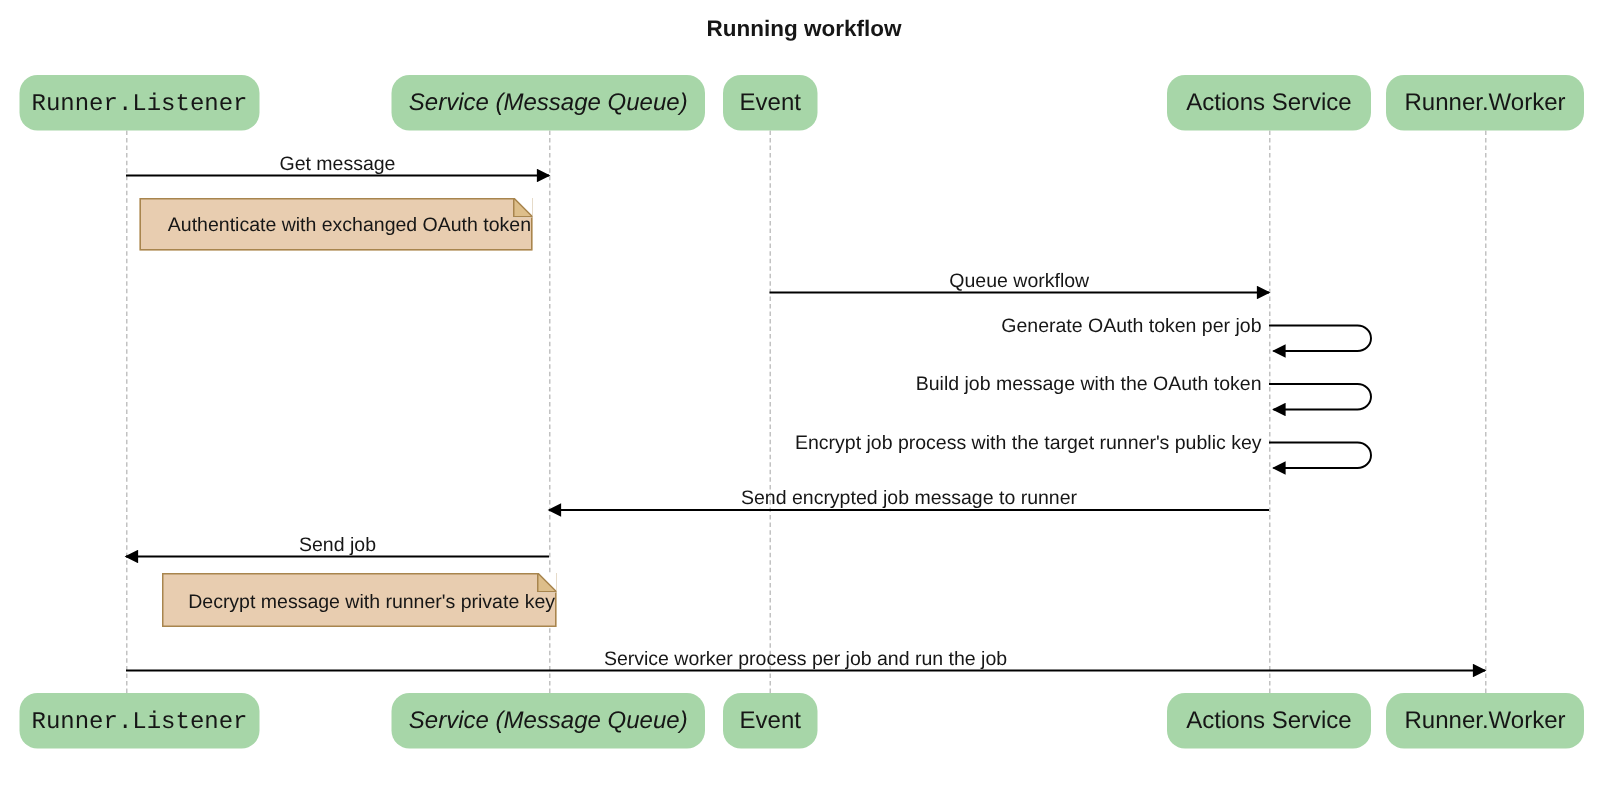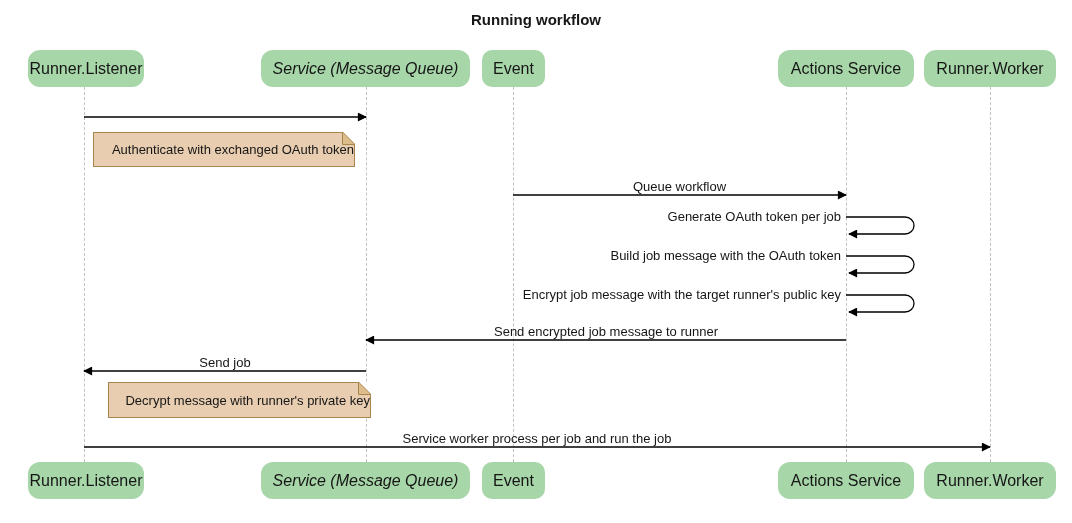--- a/index.html
+++ b/index.html
@@ -25,23 +25,23 @@
     height: 37px;
     background: var(--participant-fill, #a7d6a8);
     border-radius: 12px;
     display: flex;
     align-items: center;
     justify-content: center;
     font-size: 16px;
     white-space: nowrap;
   }
   .actor.bottom { top: 462px; }
-  .p0 { left: 28px;  width: 116px; }
+  .p0 { left: 13px;  width: 160px; font-family: Liberation Mono, monospace; }
   .p1 { left: 261px; width: 209px; font-style: italic; }
-  .p2 { left: 482px; width: 63px; border-radius: 10px;  }
+  .p2 { left: 482px; width: 63px;  }
   .p3 { left: 778px; width: 136px; }
   .p4 { left: 924px; width: 132px; }
 
   .lifeline {
     position: absolute;
     top: 87px;
     height: 375px;
     width: 0;
     border-left: 1px dashed var(--lifeline, #c2c2c2);
   }
@@ -127,24 +127,25 @@
     <line x1="84" y1="117" x2="366" y2="117" marker-end="url(#ah)"></line>
     <line x1="513" y1="195" x2="846" y2="195" marker-end="url(#ah)"></line>
     <path class="loop" d="M846,217 H905 A9,8.5 0 0 1 905,234 H849" marker-end="url(#ah)"></path>
     <path class="loop" d="M846,256 H905 A9,8.5 0 0 1 905,273 H849" marker-end="url(#ah)"></path>
     <path class="loop" d="M846,295 H905 A9,8.5 0 0 1 905,312 H849" marker-end="url(#ah)"></path>
     <line x1="846" y1="340" x2="366" y2="340" marker-end="url(#ah)"></line>
     <line x1="366" y1="371" x2="84" y2="371" marker-end="url(#ah)"></line>
     <line x1="84" y1="447" x2="990" y2="447" marker-end="url(#ah)"></line>
   </svg>
 
+  <div class="msg m0">Get message</div>
   <div class="msg m1">Queue workflow</div>
   <div class="msg m2">Generate OAuth token per job</div>
   <div class="msg m3">Build job message with the OAuth token</div>
-  <div class="msg m4">Encrypt job message with the target runner's public key</div>
+  <div class="msg m4">Encrypt job process with the target runner's public key</div>
   <div class="msg m5">Send encrypted job message to runner</div>
   <div class="msg m6">Send job</div>
   <div class="msg m7">Service worker process per job and run the job</div>
 
   <div class="note n0">
     <span>Authenticate with exchanged OAuth token</span>
     <span class="fold-cover"></span>
     <svg class="fold-svg" width="13" height="13" viewBox="0 0 13 13">
       <path d="M0.5,0 L0.5,12.5 L13,12.5 Z" fill="var(--note-fold, #ddbe8a)" stroke="var(--note-border, #a8854e)" stroke-width="1"></path>
     </svg>

